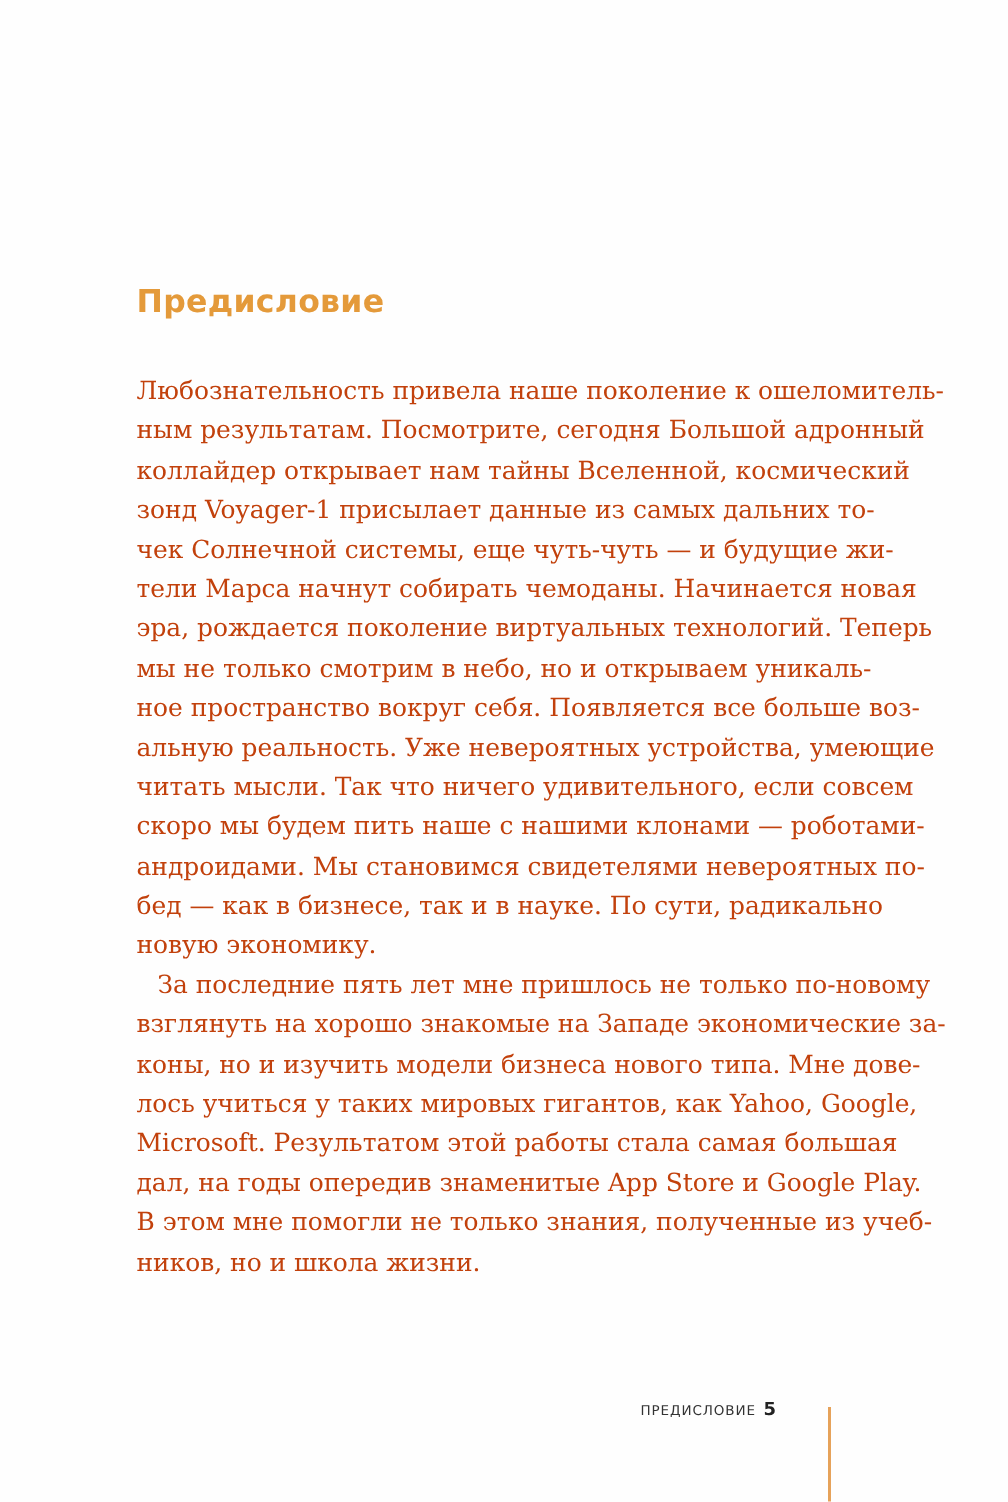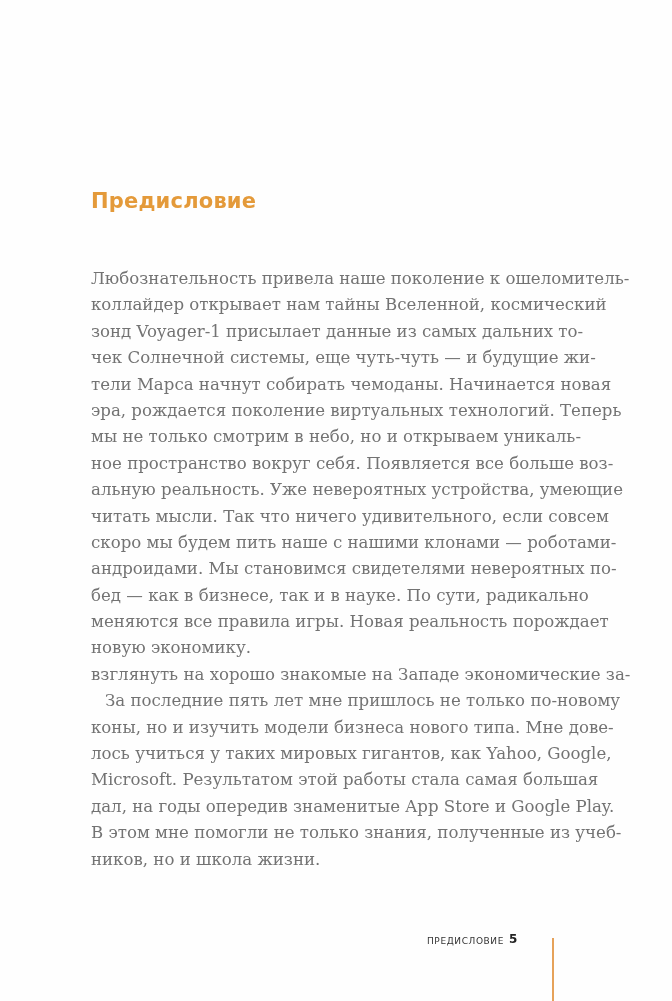--- a/index.html
+++ b/index.html
@@ -5,23 +5,23 @@
   html, body { margin: 0; padding: 0; }
   body {
     width: 672px; height: 1001px; background: #fefefe; position: relative; overflow: hidden;
   }
   .heading {
     position: absolute; left: 91px; top: 189px;
     font-family: "DejaVu Sans", sans-serif; font-weight: bold;
     font-size: 21px; color: #e49a3a; letter-spacing: 0.2px;
   }
   .body-text {
-    position: absolute; left: 91px; top: 266px; width: 490px;
+    position: absolute; left: 91px; top: 248px; width: 490px;
     font-family: "DejaVu Serif", serif; font-size: 16.6px;
-    line-height: 26.4px; color: #737373;
+    line-height: 26.4px; color: #c2410c;
   }
   .line {
     display: block; white-space: nowrap; text-align: justify; text-align-last: justify;
     height: 26.4px; overflow: visible;
   }
   .line.last { text-align-last: left; }
   .line.indent { padding-left: 14px; }
   .footer-label {
     position: absolute; left: 427px; top: 936px;
     font-family: "DejaVu Sans", sans-serif; font-size: 9px;
@@ -37,38 +37,38 @@
   }
 </style>
 </head>
 <body>
 
 <div class="heading">Предисловие</div>
 
 <div class="body-text">
   <div>
     <span class="line">Любознательность привела наше поколение к ошеломитель-</span>
+    <span class="line">ным результатам. Посмотрите, сегодня Большой адронный</span>
     <span class="line">коллайдер открывает нам тайны Вселенной, космический</span>
     <span class="line">зонд Voyager-1 присылает данные из самых дальних то-</span>
     <span class="line">чек Солнечной системы, еще чуть-чуть — и будущие жи-</span>
     <span class="line">тели Марса начнут собирать чемоданы. Начинается новая</span>
     <span class="line">эра, рождается поколение виртуальных технологий. Теперь</span>
     <span class="line">мы не только смотрим в небо, но и открываем уникаль-</span>
     <span class="line">ное пространство вокруг себя. Появляется все больше воз-</span>
     <span class="line">альную реальность. Уже невероятных устройства, умеющие</span>
     <span class="line">читать мысли. Так что ничего удивительного, если совсем</span>
     <span class="line">скоро мы будем пить наше с нашими клонами — роботами-</span>
     <span class="line">андроидами. Мы становимся свидетелями невероятных по-</span>
     <span class="line">бед — как в бизнесе, так и в науке. По сути, радикально</span>
-    <span class="line">меняются все правила игры. Новая реальность порождает</span>
     <span class="line last">новую экономику.</span>
   </div>
   <div>
+    <span class="line indent">За последние пять лет мне пришлось не только по-новому</span>
     <span class="line">взглянуть на хорошо знакомые на Западе экономические за-</span>
-    <span class="line indent">За последние пять лет мне пришлось не только по-новому</span>
     <span class="line">коны, но и изучить модели бизнеса нового типа. Мне дове-</span>
     <span class="line">лось учиться у таких мировых гигантов, как Yahoo, Google,</span>
     <span class="line">Microsoft. Результатом этой работы стала самая большая</span>
     <span class="line">дал, на годы опередив знаменитые App Store и Google Play.</span>
     <span class="line">В этом мне помогли не только знания, полученные из учеб-</span>
     <span class="line last">ников, но и школа жизни.</span>
   </div>
 </div>
 
 <div class="footer-label">ПРЕДИСЛОВИЕ</div>

